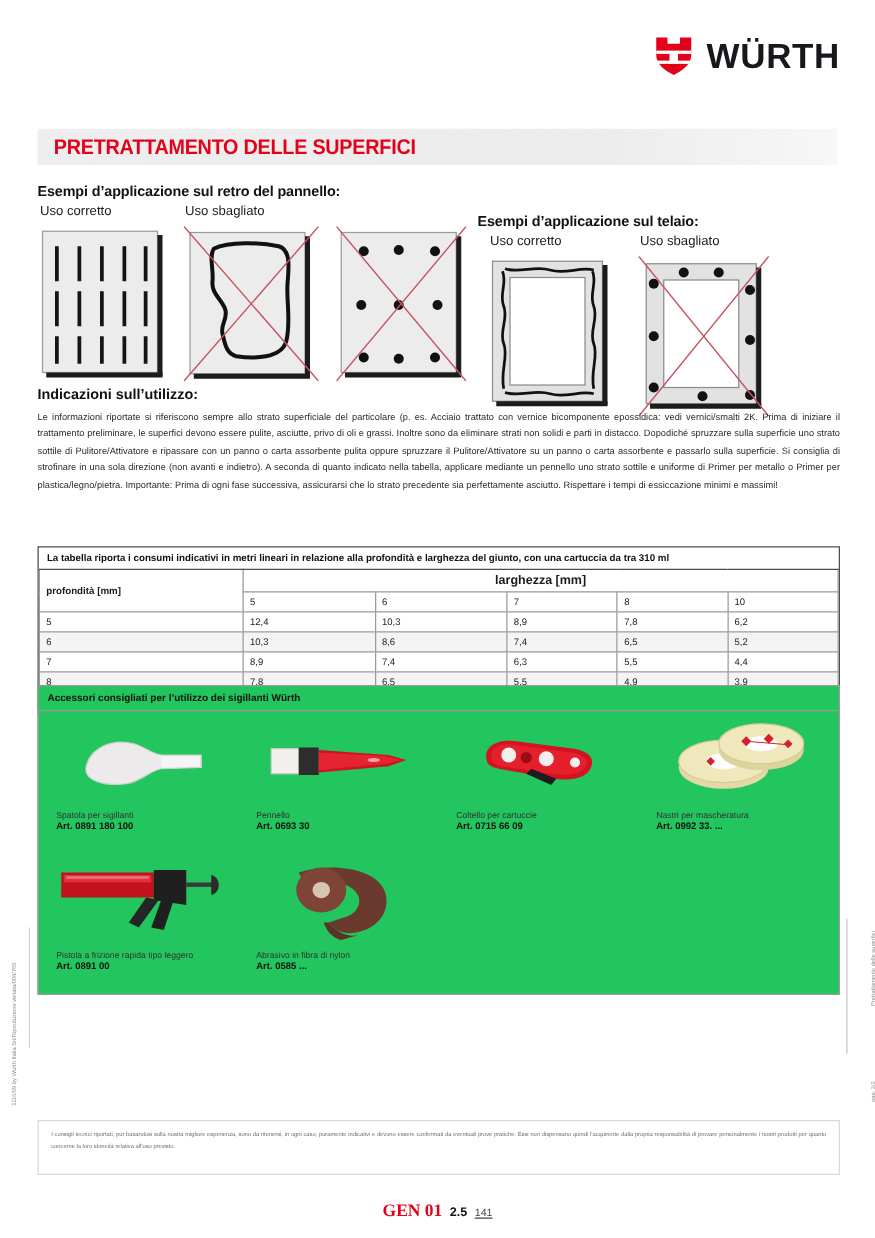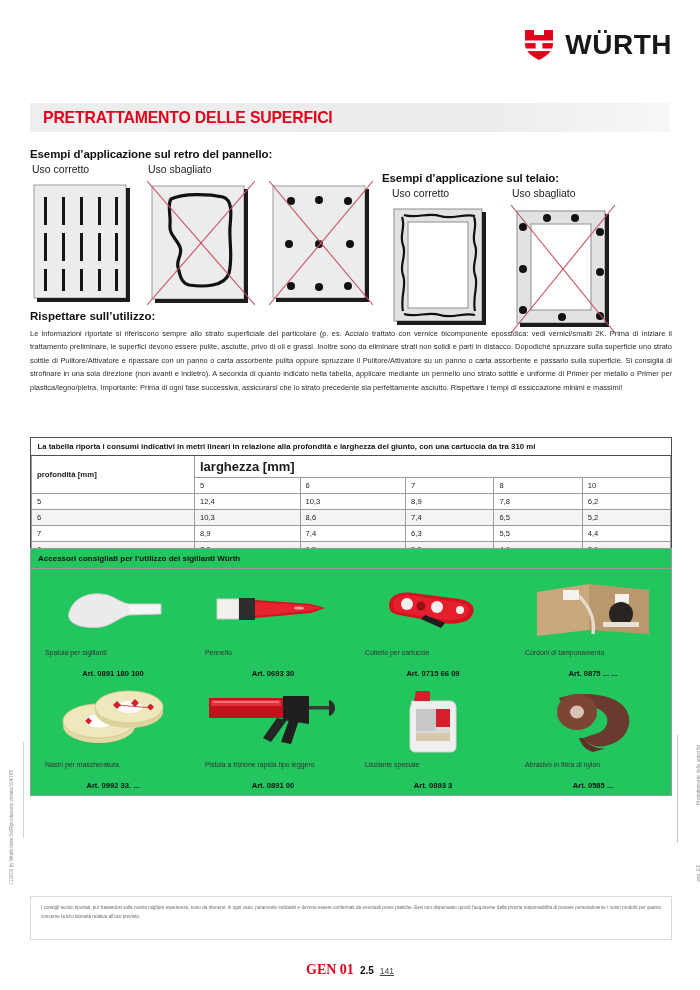--- a/index.html
+++ b/index.html
@@ -74,42 +74,42 @@
     border: 1px solid #9a9a9a; font-size: 7.6px; color: #1b1b1b;
     text-align: left; padding: 3px 5px; font-weight: normal;
     vertical-align: middle;
     margin-left: 13px;
   }
   table.cons tr.caption-row td {
     border: none; border-bottom: 1px solid #4d4d4d;
     font-weight: bold; font-size: 7.8px; padding: 4px 6px; color: #111;
   }
   table.cons td.hdr-depth { font-weight: bold; font-size: 7.8px; width: 163px; }
-  table.cons td.hdr-width { font-weight: bold; font-size: 13px; text-align: left; }
+  table.cons td.hdr-width { font-weight: bold; font-size: 10px; text-align: center; }
   table.cons td.num { }
   table.cons tr.alt td { background: #f4f4f4; }
 
   
   .acc-box {
     position: absolute; left: 30px; top: 548px; width: 642px; height: 248px;
     border: 1px solid #9a9a9a; background: #22c55e;
   }
   .acc-title {
     font-size: 8px; font-weight: bold; color: #111;
     padding: 5px 7px 5px 7px; border-bottom: 1px solid #9a9a9a;
   }
   .acc-grid {
     display: grid; grid-template-columns: repeat(4,1fr);
     grid-template-rows: 1fr 1fr; height: calc(100% - 22px);
   }
   .acc-cell { position: relative; padding: 4px 10px 2px 14px; }
   .acc-img { height: 72px; display: flex; align-items: center; justify-content: center; }
   .acc-img svg { display: block; }
   .acc-name { font-size: 6.9px; color: #333; margin-top: 4px; }
-  .acc-art  { font-size: 7.6px; font-weight: bold; color: #111; margin-top: 13px; text-align: center; }
+  .acc-art  { font-size: 7.6px; font-weight: bold; color: #111; margin-top: 0; }
 
   
   .vtext-left {
     position: absolute; left: 9px; top: 770px;
     font-size: 4.6px; color: #8e8e8e; white-space: nowrap;
     transform-origin: left top; transform: rotate(-90deg) translateX(-100%);
   }
   .vtext-right-a {
     position: absolute; right: 4px; top: 745px;
     font-size: 4.6px; color: #8e8e8e; white-space: nowrap;
@@ -277,21 +277,21 @@
             </g>
             <line x1="2" y1="0" x2="106" y2="128" stroke="#c8525f" stroke-width="1.1"></line>
             <line x1="106" y1="0" x2="2" y2="128" stroke="#c8525f" stroke-width="1.1"></line>
           </svg>
         </div>
       </div>
     </div>
   </div>
 
   <div class="notes">
-    <div class="notes-title">Rispettare sull’utilizzo:</div>
+    <div class="notes-title">Indicazioni sull’utilizzo:</div>
     <p class="notes-p">Le informazioni riportate si riferiscono sempre allo strato superficiale del particolare (p. es. Acciaio trattato con vernice bicomponente epossidica: vedi vernici/smalti 2K. Prima di iniziare il trattamento preliminare, le superfici devono essere pulite, asciutte, privo di oli e grassi. Inoltre sono da eliminare strati non solidi e parti in distacco. Dopodiché spruzzare sulla superficie uno strato sottile di Pulitore/Attivatore e ripassare con un panno o carta assorbente pulita oppure spruzzare il Pulitore/Attivatore su un panno o carta assorbente e passarlo sulla superficie. Si consiglia di strofinare in una sola direzione (non avanti e indietro). A seconda di quanto indicato nella tabella, applicare mediante un pennello uno strato sottile e uniforme di Primer per metallo o Primer per plastica/legno/pietra. Importante: Prima di ogni fase successiva, assicurarsi che lo strato precedente sia perfettamente asciutto. Rispettare i tempi di essiccazione minimi e massimi!</p>
   </div>
 
   <div class="table-box">
     <table class="cons">
       <tbody>
         <tr class="caption-row">
           <td colspan="6">La tabella riporta i consumi indicativi in metri lineari in relazione alla profondità e larghezza del giunto,  con una cartuccia da tra 310 ml</td>
         </tr>
         <tr>
@@ -387,35 +387,20 @@
             <circle cx="56" cy="22" r="6" fill="#f1eeee"></circle>
             <circle cx="79" cy="25" r="4" fill="#f1eeee"></circle>
             <circle cx="40" cy="21" r="4.5" fill="#9b0d16"></circle>
             <path d="M44 30 L64 38 L60 43 L40 34 Z" fill="#1d1d1d"></path>
           </svg>
         </div>
         <div class="acc-name">Coltello per cartuccie</div>
         <div class="acc-art">Art. 0715 66 09</div>
       </div>
 
-      <div class="acc-cell">
-        <div class="acc-img">
-          <svg width="120" height="62" viewBox="0 0 120 62">
-            <path d="M4 14 L56 6 L56 52 L4 58 Z" fill="#c9a87c"></path>
-            <path d="M56 6 L116 12 L116 56 L56 52 Z" fill="#b9986d"></path>
-            <rect x="30" y="12" width="16" height="10" fill="#f4f2ee"></rect>
-            <rect x="82" y="16" width="14" height="10" fill="#f4f2ee"></rect>
-            <ellipse cx="88" cy="36" rx="12" ry="12" fill="#2a2420"></ellipse>
-            <path d="M46 18 C58 30 62 44 60 56" fill="none" stroke="#e3dcd0" stroke-width="3.5"></path>
-            <rect x="70" y="44" width="36" height="5" fill="#e9e2d6"></rect>
-          </svg>
-        </div>
-        <div class="acc-name">Cordoni di tamponamento</div>
-        <div class="acc-art">Art. 0875 ... ...</div>
-      </div>
 
       <div class="acc-cell">
         <div class="acc-img">
           <svg width="120" height="62" viewBox="0 0 120 62">
             <ellipse cx="46" cy="36" rx="36" ry="17" fill="#e2d9a6"></ellipse>
             <ellipse cx="46" cy="31" rx="36" ry="17" fill="#efe8bd" stroke="#d6cb95" stroke-width="1"></ellipse>
             <ellipse cx="46" cy="31" rx="14" ry="6.5" fill="#ffffff"></ellipse>
             <ellipse cx="76" cy="22" rx="34" ry="16" fill="#ddd49c"></ellipse>
             <ellipse cx="76" cy="17" rx="34" ry="16" fill="#efe8bd" stroke="#d6cb95" stroke-width="1"></ellipse>
             <ellipse cx="76" cy="17" rx="13" ry="6" fill="#ffffff"></ellipse>
@@ -442,34 +427,20 @@
             <path d="M124 10 C132 12 132 24 124 26 L124 10 Z" fill="#2b2b2b"></path>
             <path d="M84 30 L94 30 L86 54 L76 52 Z" fill="#1f1f1f"></path>
             <path d="M72 28 L82 30 L66 52 L58 48 Z" fill="#252525"></path>
             <rect x="8" y="11" width="66" height="2" fill="#f4a0a6" opacity="0.6"></rect>
           </svg>
         </div>
         <div class="acc-name">Pistola a frizione rapida tipo leggero</div>
         <div class="acc-art">Art. 0891 00</div>
       </div>
 
-      <div class="acc-cell">
-        <div class="acc-img">
-          <svg width="70" height="68" viewBox="0 0 70 68">
-            <path d="M14 14 L52 14 C56 14 58 17 58 21 L58 60 C58 63 56 65 52 65 L18 65 C14 65 12 63 12 60 L12 22 Z" fill="#efefef" stroke="#d6d6d6" stroke-width="1"></path>
-            <path d="M18 4 L32 4 L32 14 L16 14 Z" fill="#d4202c"></path>
-            <rect x="18" y="22" width="34" height="32" fill="#d8d8d8"></rect>
-            <rect x="18" y="22" width="20" height="22" fill="#c8c8c8"></rect>
-            <rect x="38" y="22" width="14" height="18" fill="#d4202c"></rect>
-            <rect x="18" y="46" width="34" height="8" fill="#d9c9a8"></rect>
-          </svg>
-        </div>
-        <div class="acc-name">Lisciante speciale</div>
-        <div class="acc-art">Art. 0893 3</div>
-      </div>
 
       <div class="acc-cell">
         <div class="acc-img">
           <svg width="100" height="66" viewBox="0 0 100 66">
             <path d="M16 10 C40 2 72 6 82 20 C92 34 84 54 62 58 C52 60 44 56 40 50 L52 46 C62 44 68 34 62 26 C56 18 38 14 20 18 Z" fill="#6b3a2e"></path>
             <ellipse cx="34" cy="24" rx="20" ry="18" fill="#7e4436"></ellipse>
             <ellipse cx="34" cy="24" rx="7" ry="6.5" fill="#d8c4b4"></ellipse>
             <path d="M40 50 C46 58 56 62 64 60 L50 64 C42 62 38 56 36 50 Z" fill="#5d3226"></path>
           </svg>
         </div>

